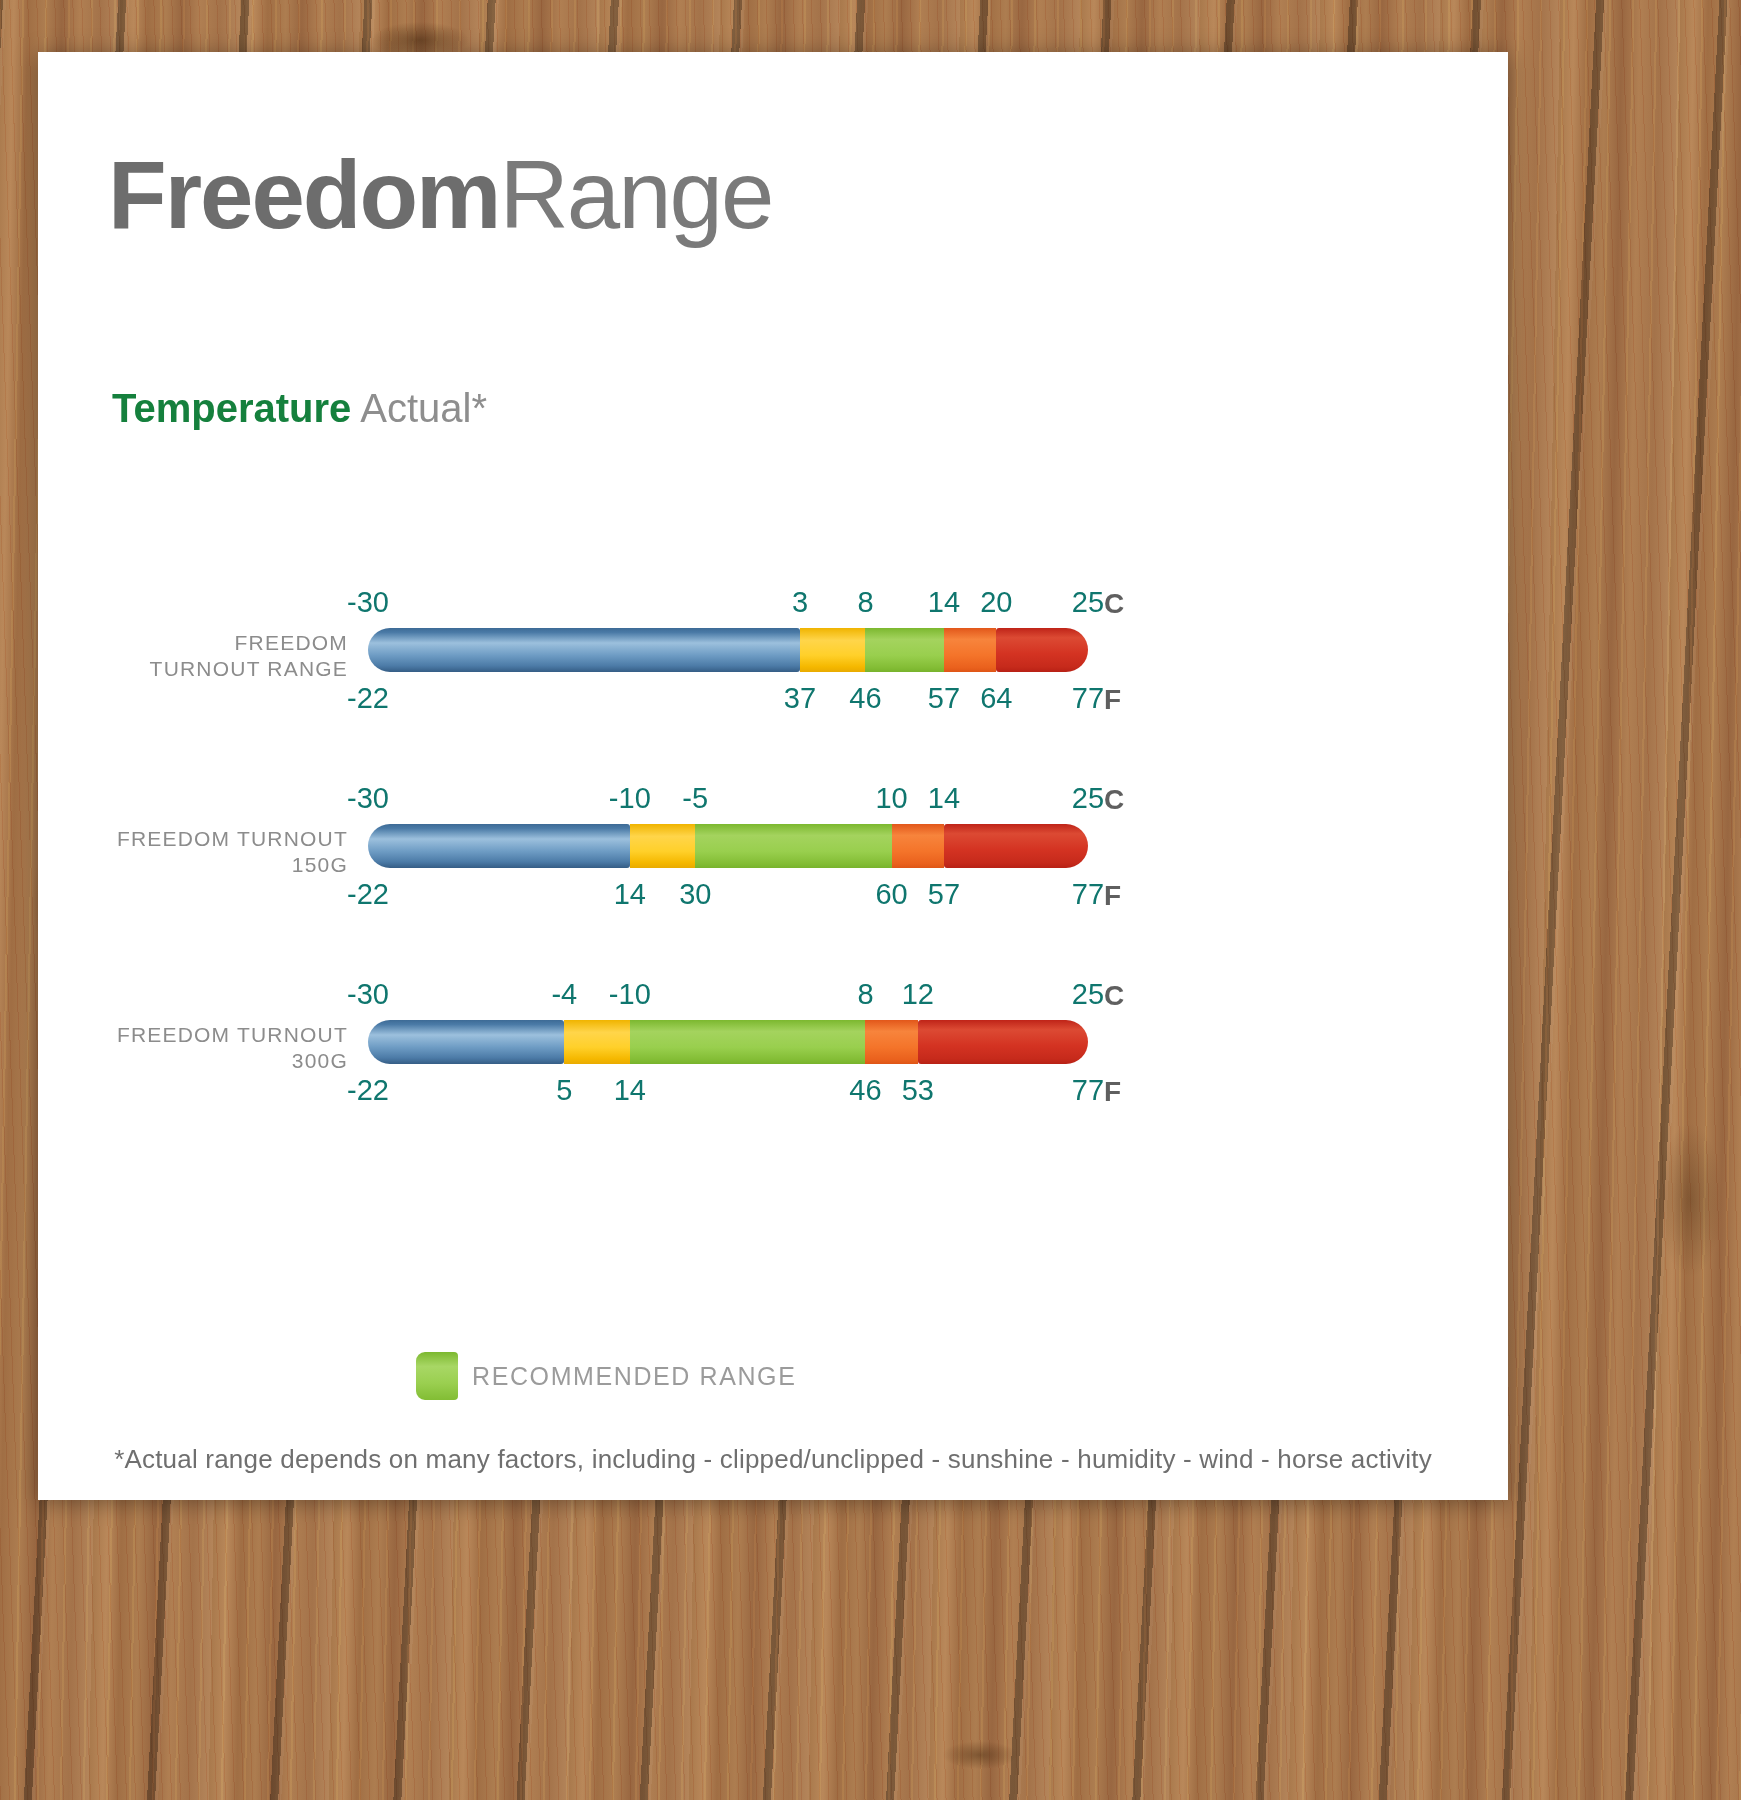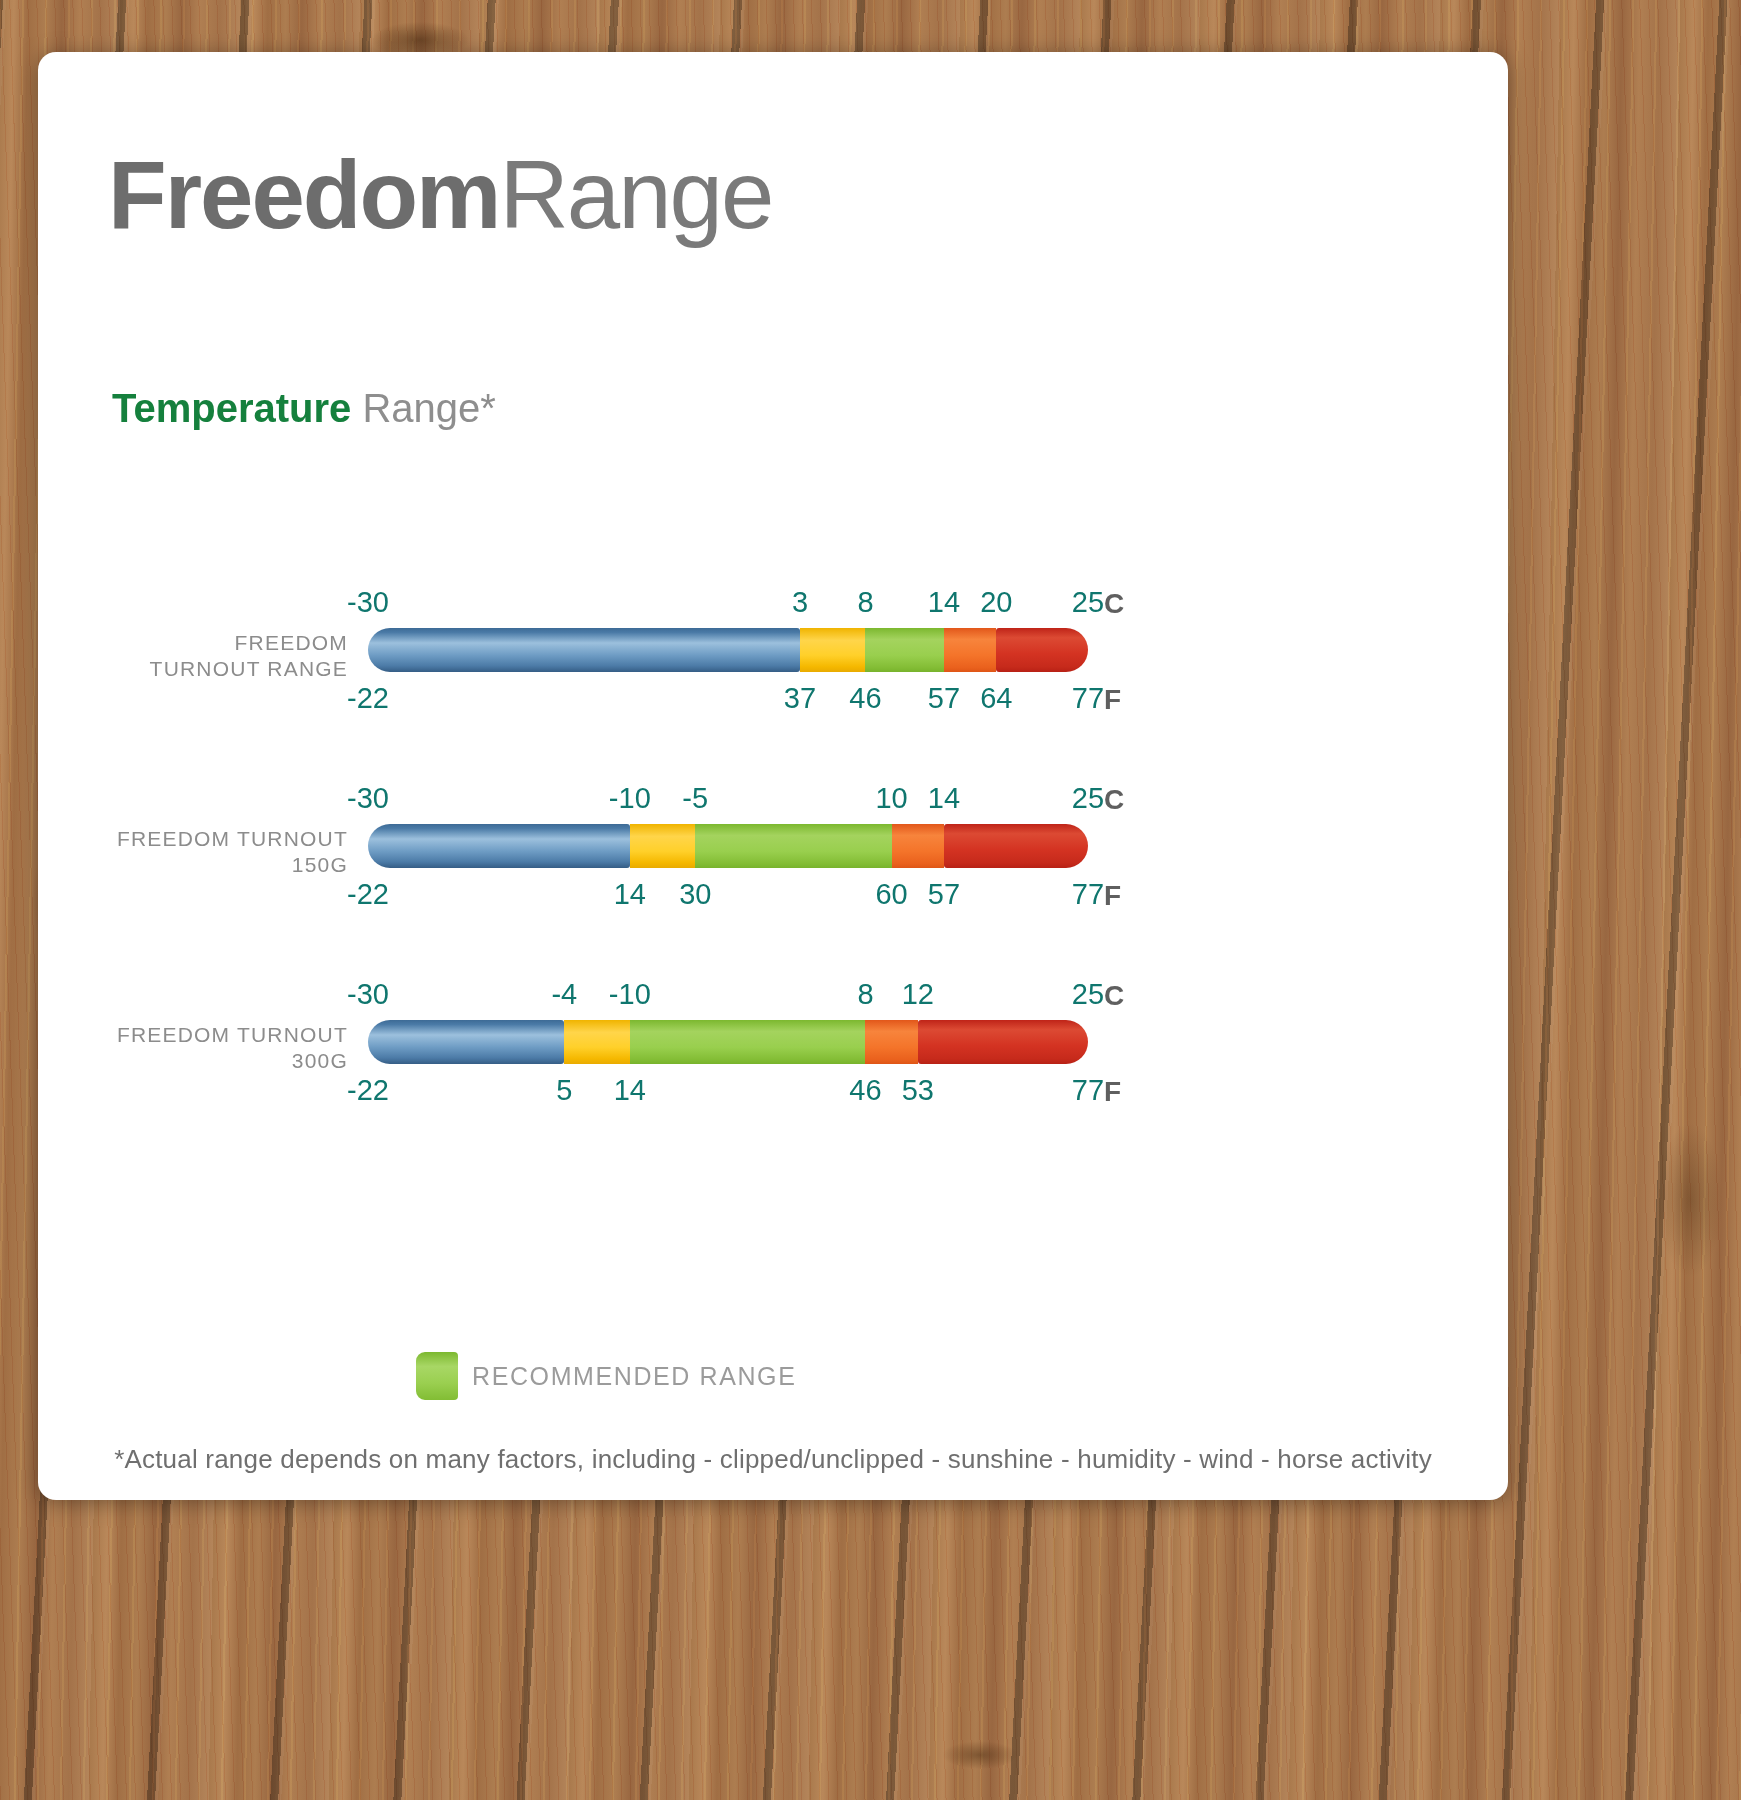--- a/index.html
+++ b/index.html
@@ -48,21 +48,20 @@
       radial-gradient(ellipse 46px 110px at 1690px 1200px, rgba(60,35,12,.30), rgba(0,0,0,0) 70%);
   }
 
   
   #card {
     position:absolute;
     left:38px; top:52px;
     width:1470px; height:1448px;
     background:#ffffff;
     box-shadow:0 3px 22px rgba(0,0,0,.35);
-    border-radius:18px;
   }
 
   
   .brand {
     position:absolute; left:70px; top:95px;
     font-size:96px; line-height:1;
     color:#6d6d6d; letter-spacing:-2px; white-space:nowrap;
   }
   .brand .b-bold { font-weight:bold; }
   .brand .b-light { font-weight:300; color:#7a7a7a; }
@@ -178,21 +177,21 @@
   <div id="woodknots"></div>
 </div>
 
 <div id="card">
 
   <div class="brand">
     <span class="b-bold">Freedom</span><span class="b-light">Range</span>
   </div>
 
   <div class="section-head">
-    <span class="s-bold">Temperature</span><span class="s-light"> Range*</span>
+    <span class="s-bold">Temperature</span><span class="s-light"> Actual*</span>
   </div>
 
   <div id="rows">
       <div class="row">
         <div class="row-label">
           <div>FREEDOM</div>
           <div>TURNOUT RANGE</div>
         </div>
         <div class="track-wrap">
           <div class="bar">

